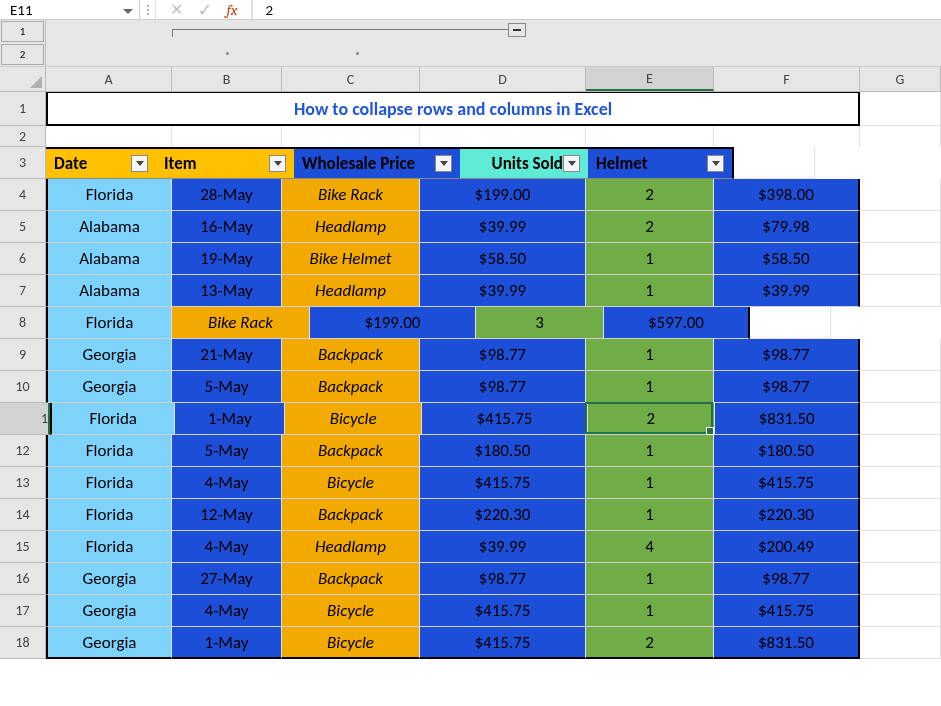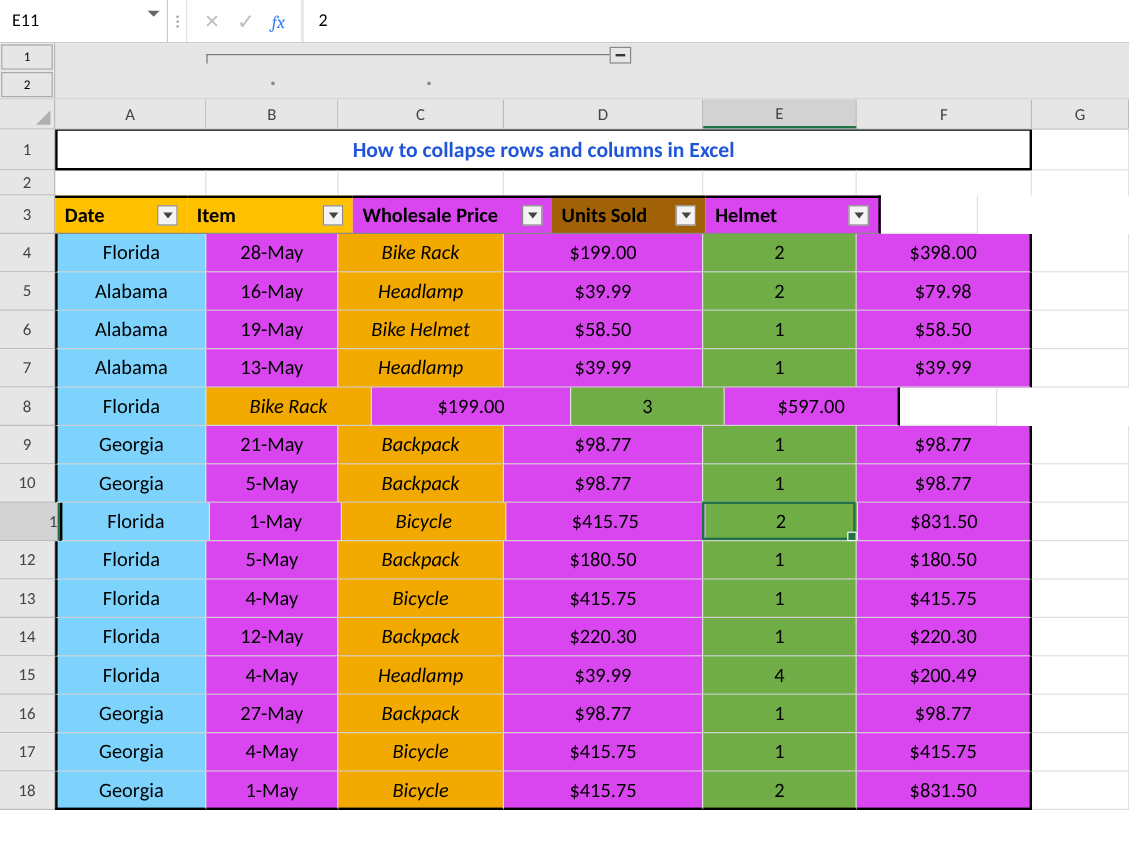--- a/index.html
+++ b/index.html
@@ -16,21 +16,21 @@
     background: #fff;
     position: relative;
     overflow: hidden;
   }
 
   
   .fbar {
     display: flex;
     align-items: stretch;
     border-bottom: 1px solid #ccc;
-    height: 36px;
+    height: 20px;
     background: #fff;
   }
   .namebox {
     width: 140px;
     border-right: 1px solid #ccc;
     display: flex;
     align-items: center;
     position: relative;
     padding-left: 10px;
     font-size: 15px;
@@ -67,21 +67,21 @@
     font-family: Arial, sans-serif;
   }
   .fbtns .enter {
     font-size: 18px;
     color: #bfbfbf;
     font-family: Arial, sans-serif;
   }
   .fx {
     font-style: italic;
     font-size: 15px;
-    color: #3b82f6;
+    color: #c2410c;
     font-family: Cambria, serif;
   }
   .formula {
     flex: 1;
     display: flex;
     align-items: center;
     padding-left: 12px;
     font-size: 15px;
     border-left: 1px solid #e0e0e0;
   }
@@ -276,21 +276,21 @@
     content: '';
     width: 0; height: 0;
     border-left: 4px solid transparent;
     border-right: 4px solid transparent;
     border-top: 5px solid #444;
   }
 
   
   .bg-orange { background: #f2a900; font-style: italic; }
   .bg-amber  { background: #7dd3fc; }
-  .bg-white  { background: #d946ef; }
+  .bg-white  { background: #1d4ed8; }
   .bg-green  { background: #70ad47; }
 
   .td { font-size: 17px; border-bottom: 1px solid #d0d0d0; }
   .td.lborder { border-left: 2px solid #000; }
   .td.rborder { border-right: 2px solid #000; }
 
   
   .lastrow .td { border-bottom: 2px solid #000; }
 
   
@@ -302,21 +302,21 @@
   }
   .sel-box::after {
     content: '';
     position: absolute;
     right: -3px; bottom: -3px;
     width: 6px; height: 6px;
     background: #217346;
     border: 1px solid #fff;
   }
 
-  .hdrcell.e-hdr { background: #a16207; }
+  .hdrcell.e-hdr { background: #5eead4; justify-content: flex-end; }
   .hdrcell.abc { background: #ffc000; }
   .hdrcell.a-hdr { border-left: 2px solid #000; }
   .hdrcell.f-hdr { border-right: 2px solid #000; }
 </style>
 </head>
 <body>
 
 <div class="wrap">
 
   <div class="fbar">

